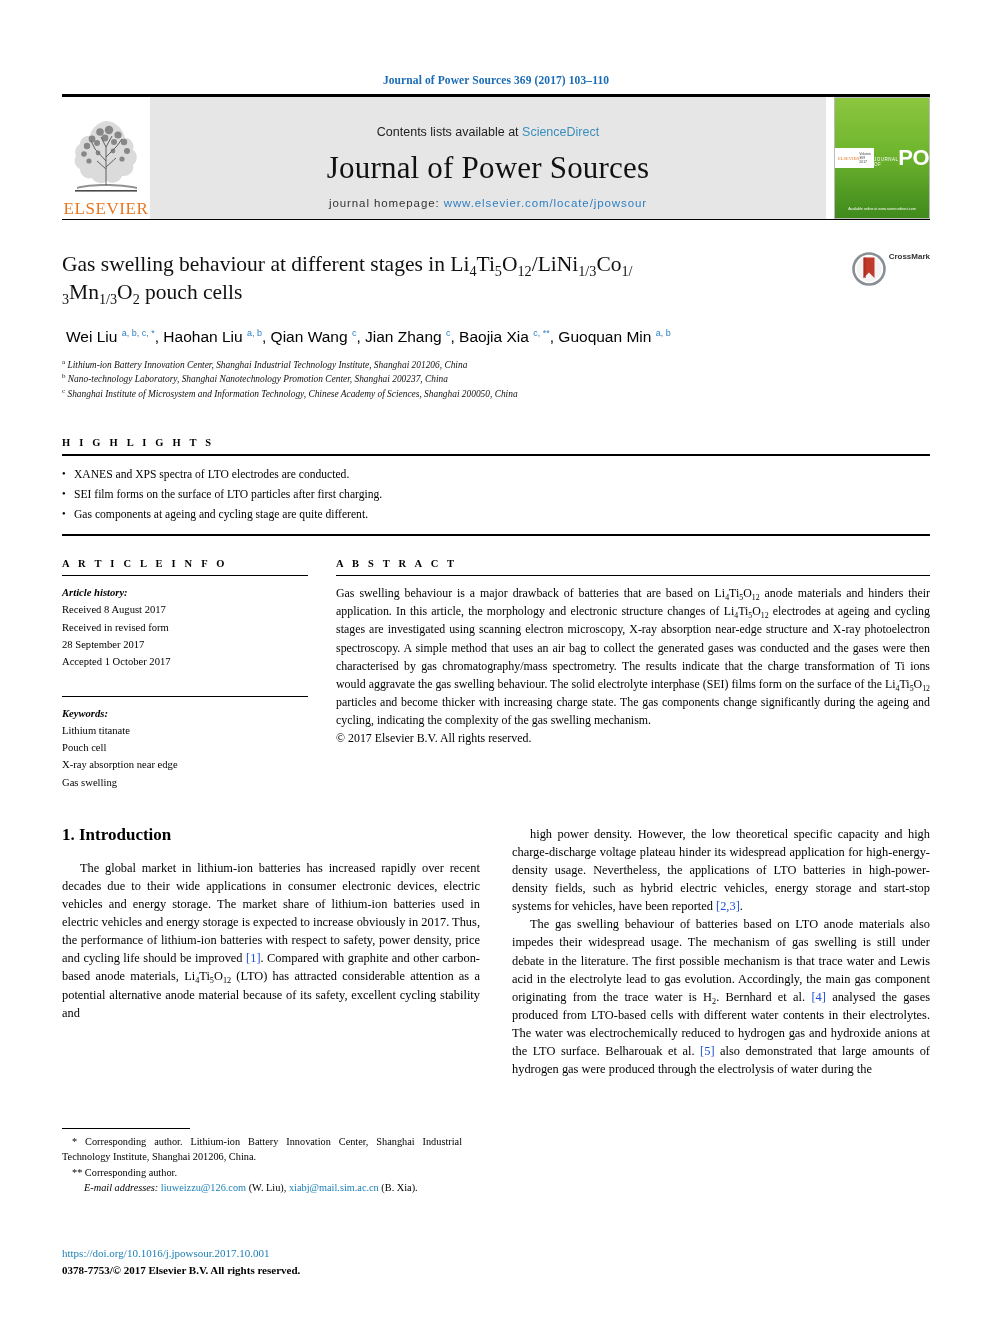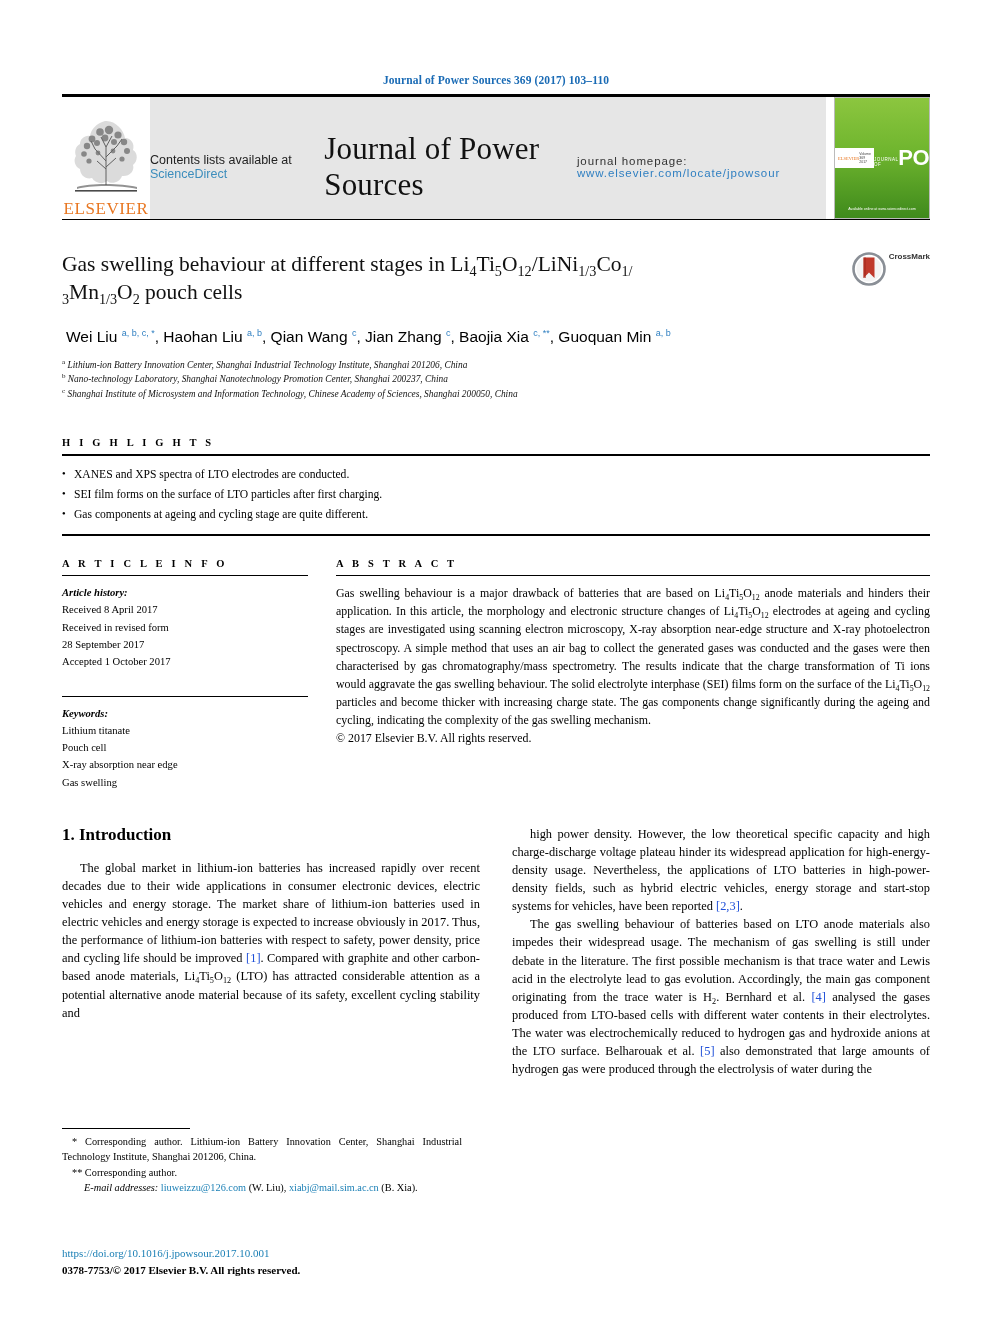--- a/index.html
+++ b/index.html
@@ -59,21 +59,21 @@
     font-size: 17px;
     color: #E87722;
     letter-spacing: .6px;
     line-height: 1;
     margin-top: 1px;
   }
   .masthead-center {
     flex: 1 1 auto;
     background: #e6e6e6;
     display: flex;
-    flex-direction: row;
+    flex-direction: column;
     justify-content: space-between;
     align-items: center;
     padding: 28px 0 10px 0;
     box-sizing: border-box;
   }
   .contents-line {
     font-family: "Liberation Sans", sans-serif;
     font-size: 12.5px;
     color: #222;
   }
@@ -443,21 +443,21 @@
     </ul>
     <div class="rule-thick"></div>
   </div>
 
   <div class="info-abs">
     <div class="col-info">
       <div class="section-head">A R T I C L E  I N F O</div>
       <div class="rule-thin"></div>
       <div class="info-body">
         <div class="lbl">Article history:</div>
-        <div>Received 8 April 2017</div>
+        <div>Received 8 August 2017</div>
         <div>Received in revised form</div>
         <div>28 September 2017</div>
         <div>Accepted 1 October 2017</div>
       </div>
       <div class="info-rule-gap"></div>
       <div class="rule-thin"></div>
       <div class="info-body kw-block">
         <div class="lbl">Keywords:</div>
         <div>Lithium titanate</div>
         <div>Pouch cell</div>

